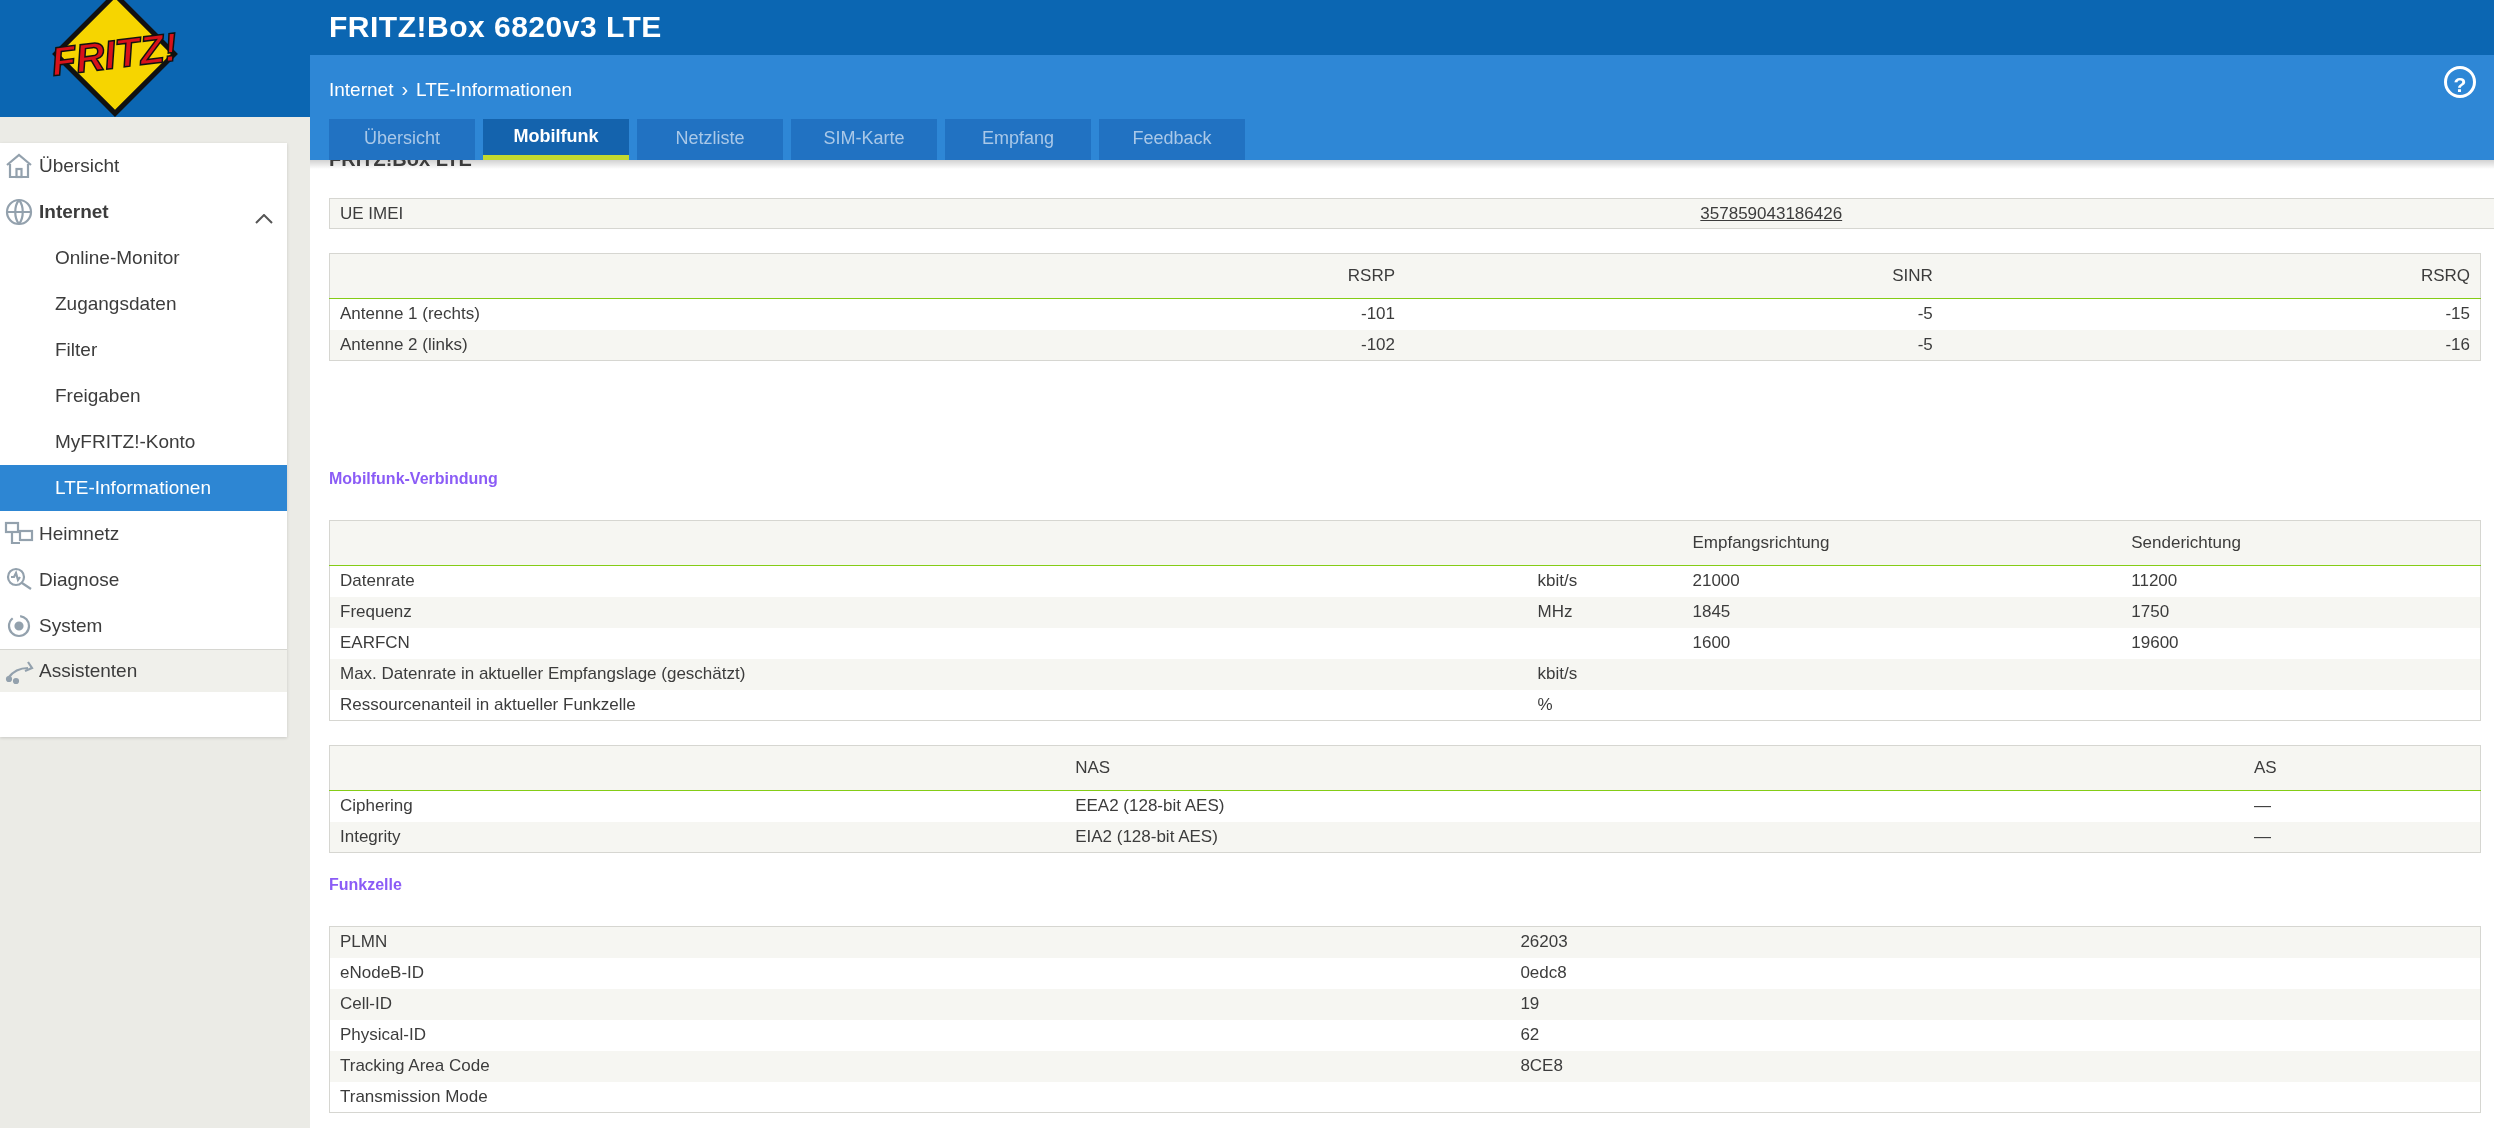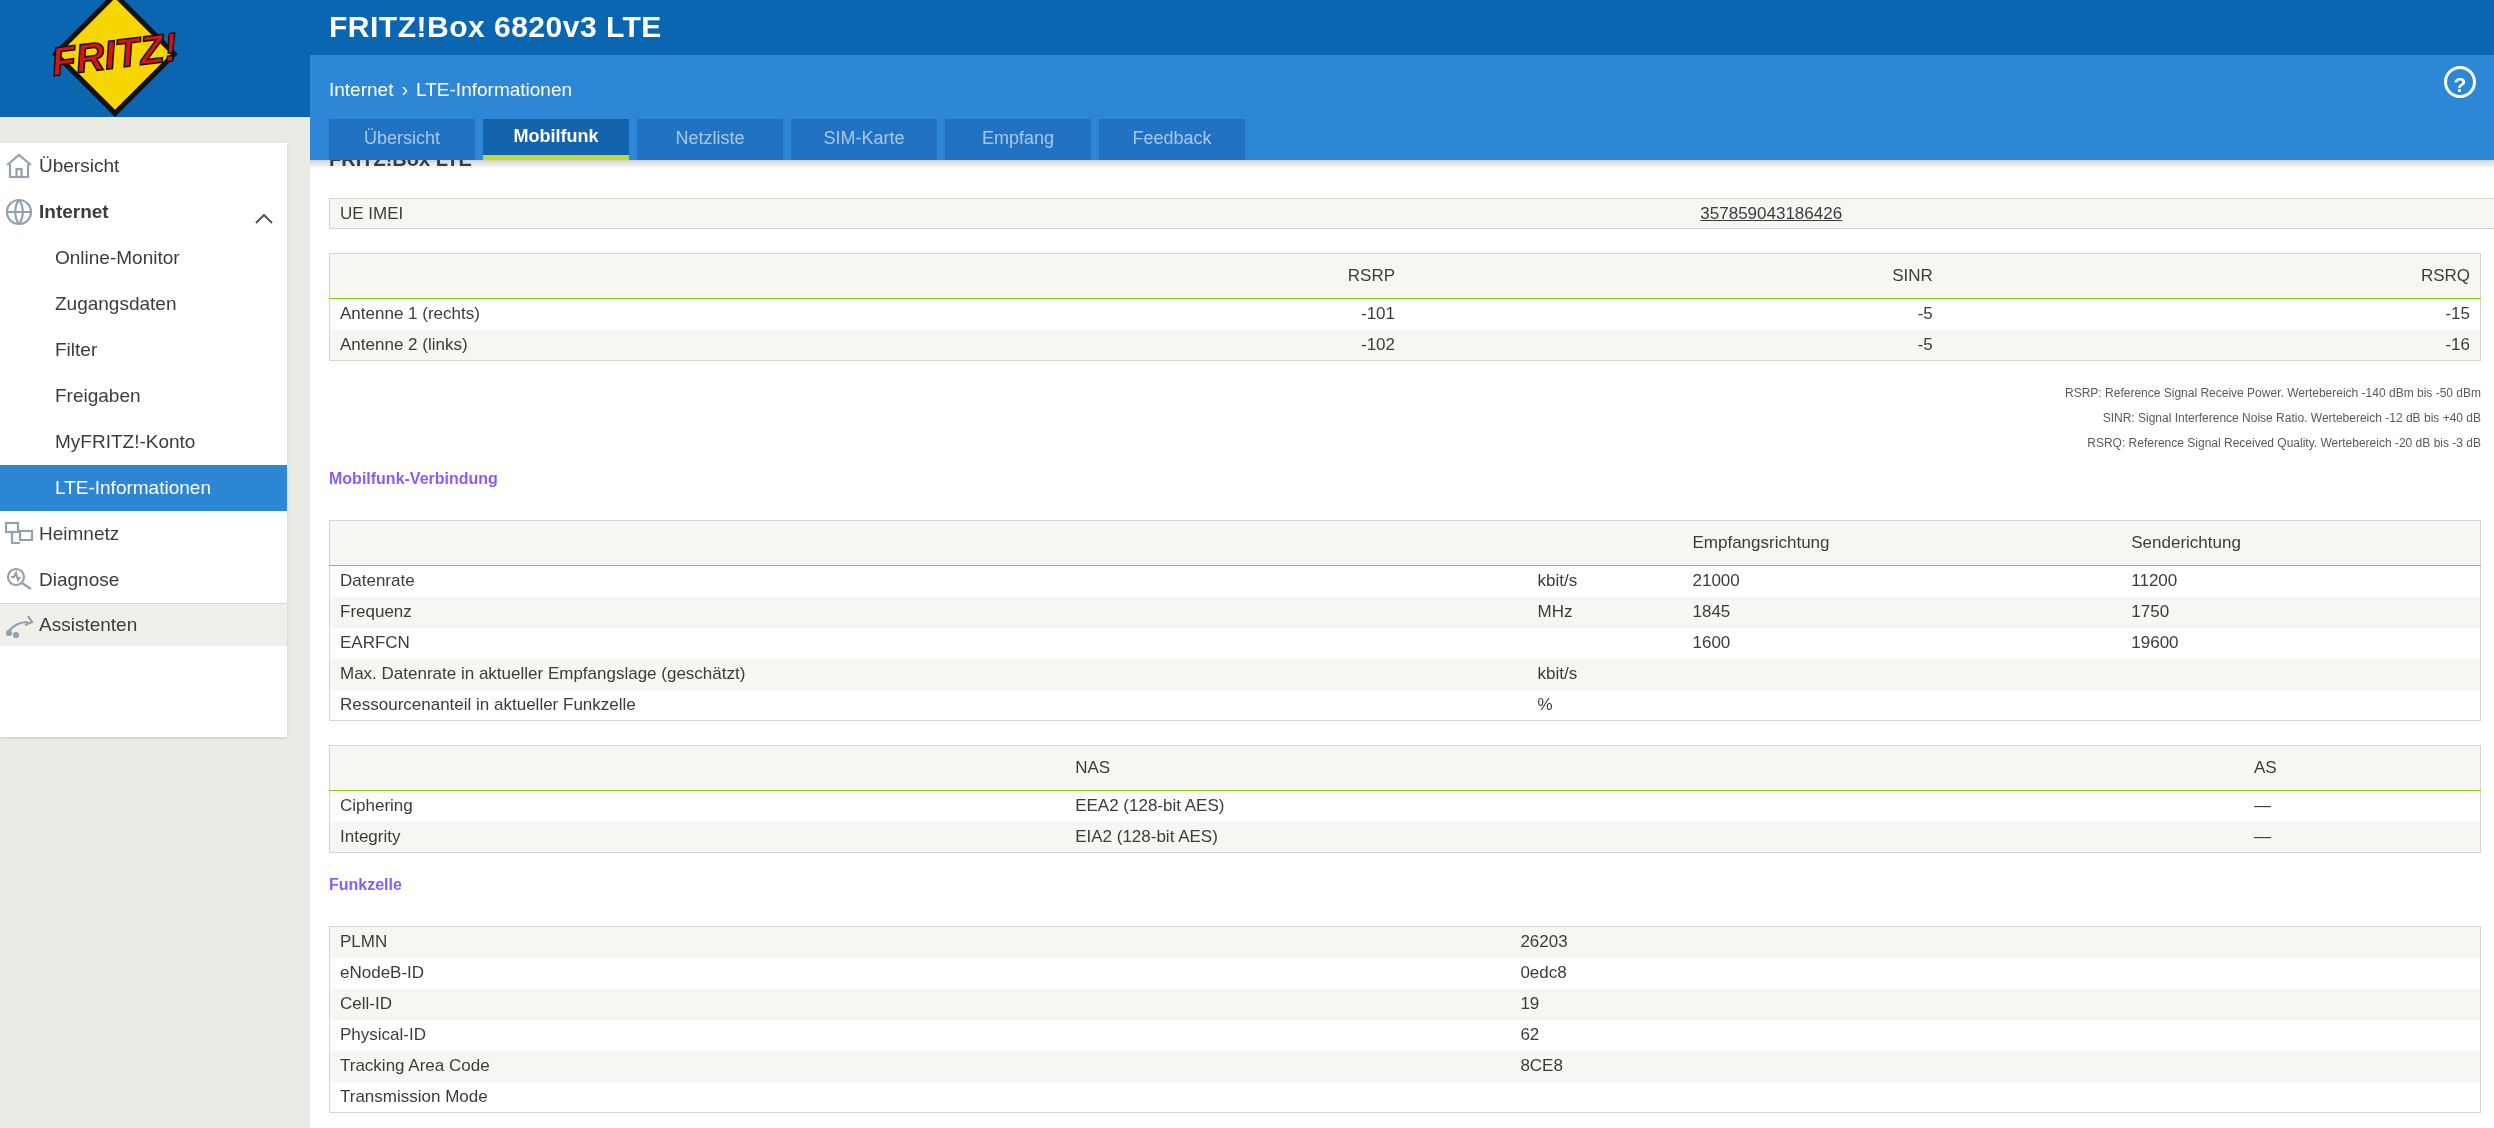--- a/index.html
+++ b/index.html
@@ -134,20 +134,29 @@
     <div class="side-item">
       <span class="ico">
         <svg width="30" height="30" viewBox="0 0 30 30" fill="none" stroke="#93a1ad" stroke-width="2.2">
             <circle cx="12" cy="12" r="8"></circle>
             <path d="M18 18 L27 24"></path>
             <path d="M7 12 L10 12 L12 8 L14 15 L16 12"></path>
           </svg>
       </span>
       <span class="lbl">Diagnose</span>
     </div>
+    <div class="side-item">
+      <span class="ico">
+        <svg width="30" height="30" viewBox="0 0 30 30" fill="none" stroke="#93a1ad" stroke-width="2.2">
+            <circle cx="15" cy="15" r="10" stroke-dasharray="40 8"></circle>
+            <circle cx="15" cy="15" r="3.5" fill="#93a1ad"></circle>
+          </svg>
+      </span>
+      <span class="lbl">System</span>
+    </div>
     <div class="side-item footer">
       <span class="ico">
         <svg width="30" height="30" viewBox="0 0 30 30" fill="none" stroke="#93a1ad" stroke-width="2.2">
             <path d="M4 22 C10 14 18 12 24 12"></path>
             <path d="M24 6 L28 12 L21 15" fill="none"></path>
             <circle cx="5" cy="23" r="2" fill="#93a1ad"></circle>
             <circle cx="12" cy="25" r="2" fill="#93a1ad"></circle>
           </svg>
       </span>
       <span class="lbl">Assistenten</span>
@@ -187,25 +196,20 @@
     </tr>
     <tr class="r alt">
       <td>Antenne 2 (links)</td>
       <td class="ra">-102</td>
       <td class="ra">-5</td>
       <td class="ra">-16</td>
     </tr>
   </tbody>
     </table>
 
-  <div class="notes">
-    <div>RSRP: Reference Signal Receive Power. Wertebereich -140 dBm bis -50 dBm</div>
-    <div>SINR: Signal Interference Noise Ratio. Wertebereich -12 dB bis +40 dB</div>
-    <div>RSRQ: Reference Signal Received Quality. Wertebereich -20 dB bis -3 dB</div>
-  </div>
 
   <div class="section-heading" style="left:329px;top:470px">Mobilfunk-Verbindung</div>
 
   <table class="grid" style="left:329px;top:520px">
     <colgroup>
         <col style="width:55.7%">
         <col style="width:7.2%">
         <col style="width:20.4%">
         <col style="width:16.7%">
       </colgroup>

